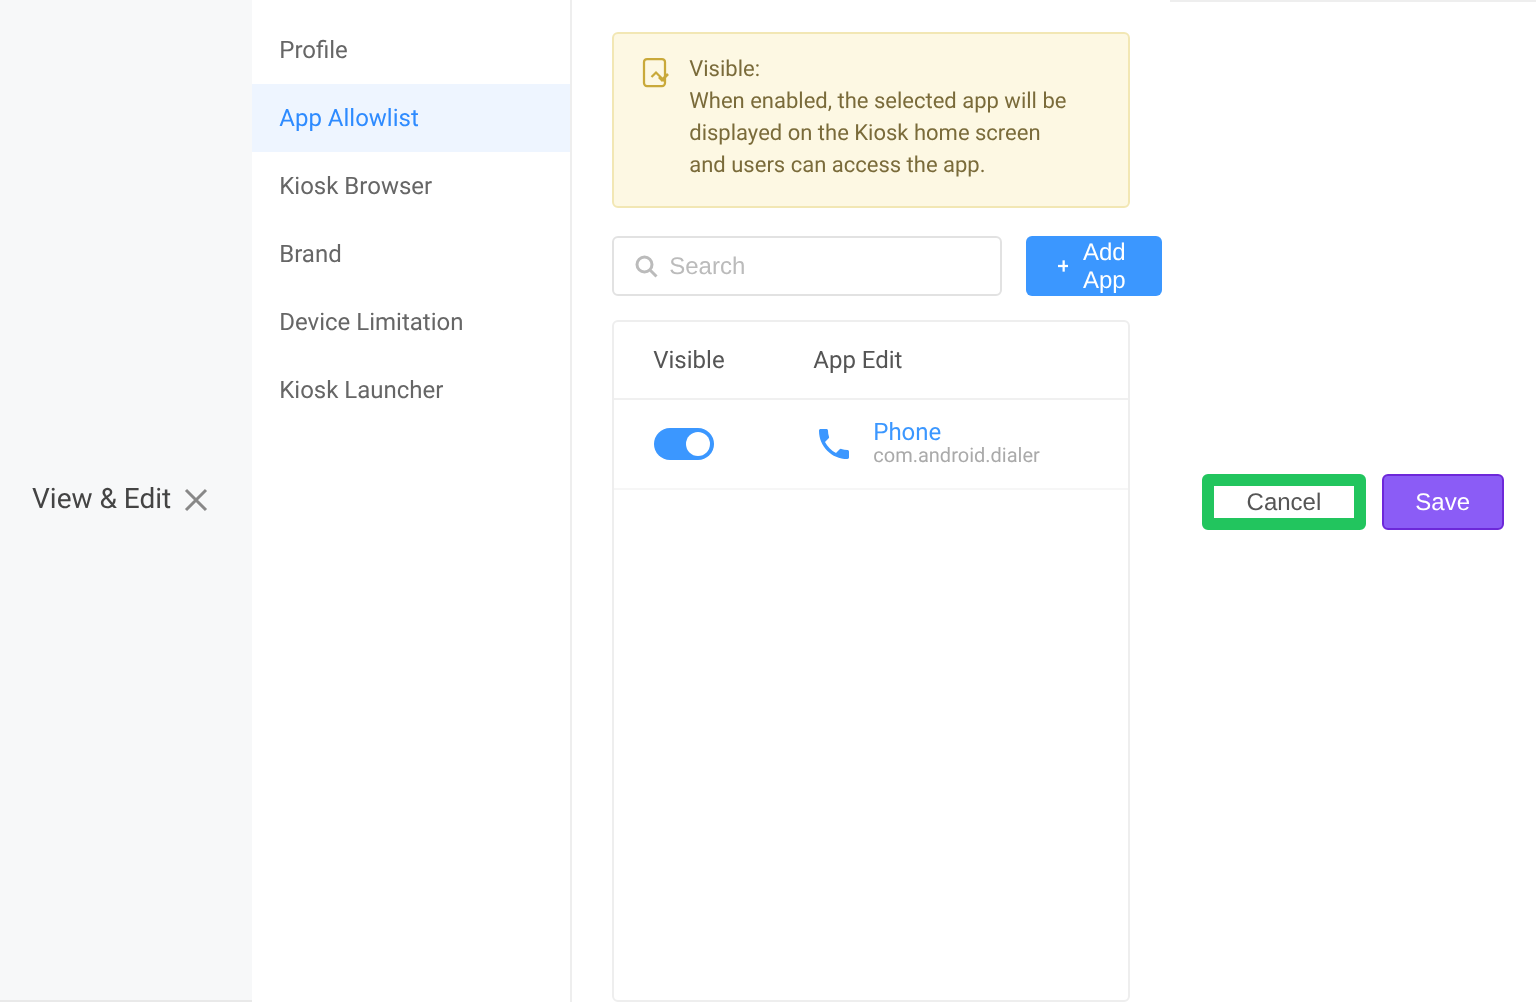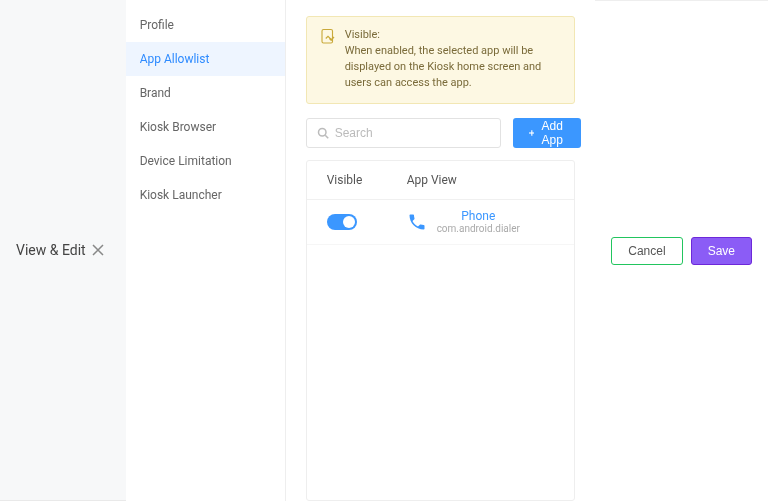--- a/index.html
+++ b/index.html
@@ -30,25 +30,25 @@
   .table-wrap { flex: 1; border: 1px solid #eee; border-radius: 3px; overflow: hidden; display: flex; flex-direction: column; }
   .thead { display: flex; padding: 12px 20px; font-size: 12px; color: #555; border-bottom: 1px solid #f0f0f0; }
   .col-visible { width: 80px; }
   .col-app { flex: 1; }
   .trow { display: flex; align-items: center; padding: 10px 20px; font-size: 12px; border-bottom: 1px solid #f6f6f6; }
   .toggle { width: 30px; height: 16px; border-radius: 16px; background: #3b97ff; position: relative; cursor: pointer; }
   .toggle .knob { position: absolute; right: 2px; top: 2px; width: 12px; height: 12px; border-radius: 50%; background: #fff; }
   .app-cell { display: flex; align-items: center; gap: 10px; }
   .app-icon { width: 20px; height: 20px; }
   .app-icon svg { width: 20px; height: 20px; fill: #3b97ff; }
-  .app-name { color: #3b97ff; font-size: 12px; line-height: 1.1; text-align: center; }
+  .app-name { color: #3b97ff; font-size: 12px; line-height: 1.1; }
   .app-sub { color: #aaa; font-size: 10px; line-height: 1.1; }
   .footer { display: flex; justify-content: flex-end; align-items: center; gap: 8px; padding: 10px 16px; border-top: 1px solid #eee; }
   .btn { height: 28px; padding: 0 16px; font-size: 12px; border-radius: 3px; cursor: pointer; display: inline-flex; align-items: center; justify-content: center; }
-  .btn-default { background: #fff; border: 1px solid #22c55e; color: #555; }
+  .btn-default { background: #fff; border: 6px solid #22c55e; color: #555; }
   .btn-primary { background: #8b5cf6; border: 1px solid #6d28d9; color: #fff; }
 </style>
 </head>
 <body>
 
 <div class="modal">
 
   <div class="header">
     <div class="header-title">View &amp; Edit</div>
     <div class="close-btn">
@@ -56,22 +56,22 @@
           <path d="M1 1 L11 11 M11 1 L1 11" fill="none"></path>
         </svg>
     </div>
   </div>
 
   <div class="body">
 
     <div class="sidebar">
       <div class="side-item">Profile</div>
       <div class="side-item active">App Allowlist</div>
+      <div class="side-item">Kiosk Browser</div>
       <div class="side-item">Brand</div>
-      <div class="side-item">Kiosk Browser</div>
       <div class="side-item">Device Limitation</div>
       <div class="side-item">Kiosk Launcher</div>
     </div>
 
     <div class="main">
 
       <div class="info-banner">
         <div class="info-col">
           <div class="info-icon">
             <svg viewBox="0 0 24 24">
@@ -100,21 +100,21 @@
               <line x1="5" y1="0" x2="5" y2="10"></line>
               <line x1="0" y1="5" x2="10" y2="5"></line>
             </svg>
           <span>Add App</span>
         </button>
       </div>
 
       <div class="table-wrap">
         <div class="thead">
           <div class="col-visible">Visible</div>
-          <div class="col-app">App View</div>
+          <div class="col-app">App Edit</div>
         </div>
         <div class="trow">
           <div class="col-visible">
             <div class="toggle">
               <div class="knob"></div>
             </div>
           </div>
           <div class="col-app app-cell">
             <div class="app-icon">
               <svg viewBox="0 0 24 24">

